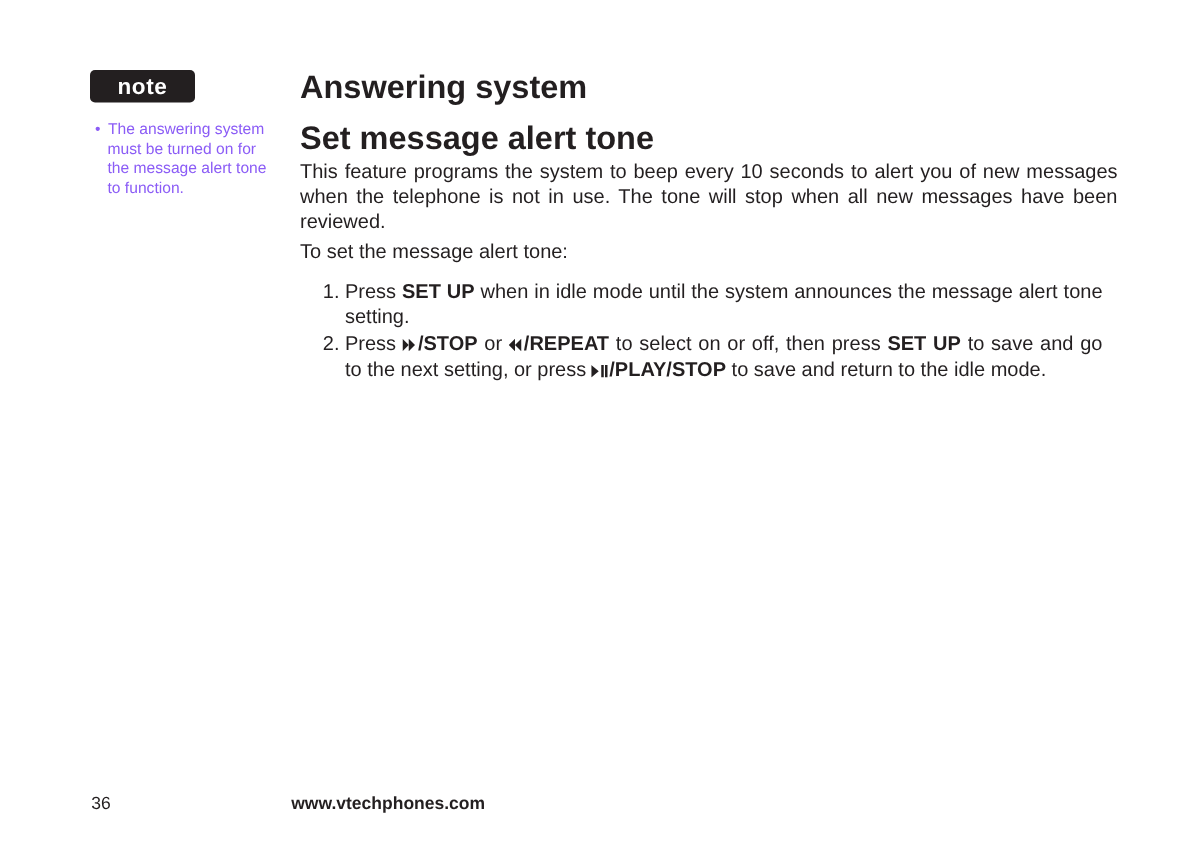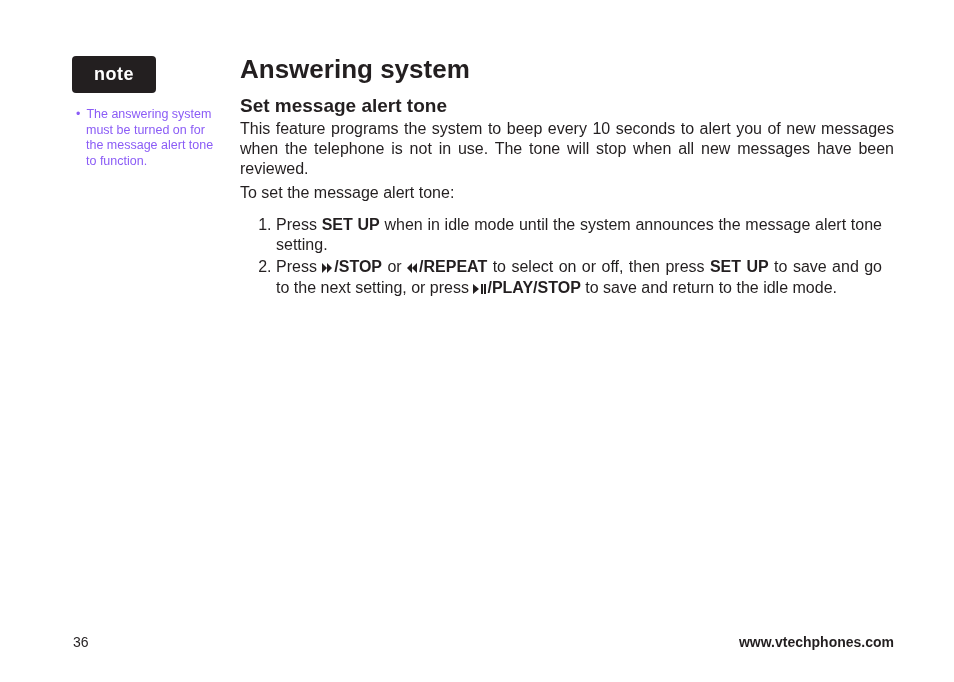--- a/index.html
+++ b/index.html
@@ -23,21 +23,21 @@
     flex-direction: row;
     height: 560px;
   }
   .sidebar {
     width: 160px;
     flex: 0 0 160px;
     padding-right: 10px;
   }
   .note-box {
     width: 84px;
-    height: 37px;
+    height: 26px;
     background: #231f20;
     border-radius: 4px;
     display: flex;
     align-items: center;
     justify-content: center;
     margin-left: 12px;
     margin-top: 2px;
   }
   .note-box-text {
     color: #ffffff;
@@ -65,21 +65,21 @@
     flex: 1 1 auto;
     padding-left: 10px;
   }
   h1 {
     margin: 0 0 10px 0;
     font-size: 26px;
     font-weight: 700;
   }
   h2 {
     margin: 0 0 2px 0;
-    font-size: 19px;
+    font-size: 26px;
     font-weight: 700;
   }
   p.body {
     margin: 0 0 4px 0;
     font-size: 16px;
     line-height: 1.25;
     text-align: justify;
   }
   p.lead {
     margin: 2px 0 4px 0;
@@ -110,21 +110,21 @@
     display: flex;
     align-items: center;
     font-size: 14px;
   }
   .footer .pgnum {
     width: 160px;
     flex: 0 0 160px;
   }
   .footer .url {
     flex: 1 1 auto;
-    text-align: right;
+    text-align: left;
     font-weight: 700;
   }
 </style>
 </head>
 <body>
 
 <div class="page">
   <div class="content">
 
     <aside class="sidebar">

